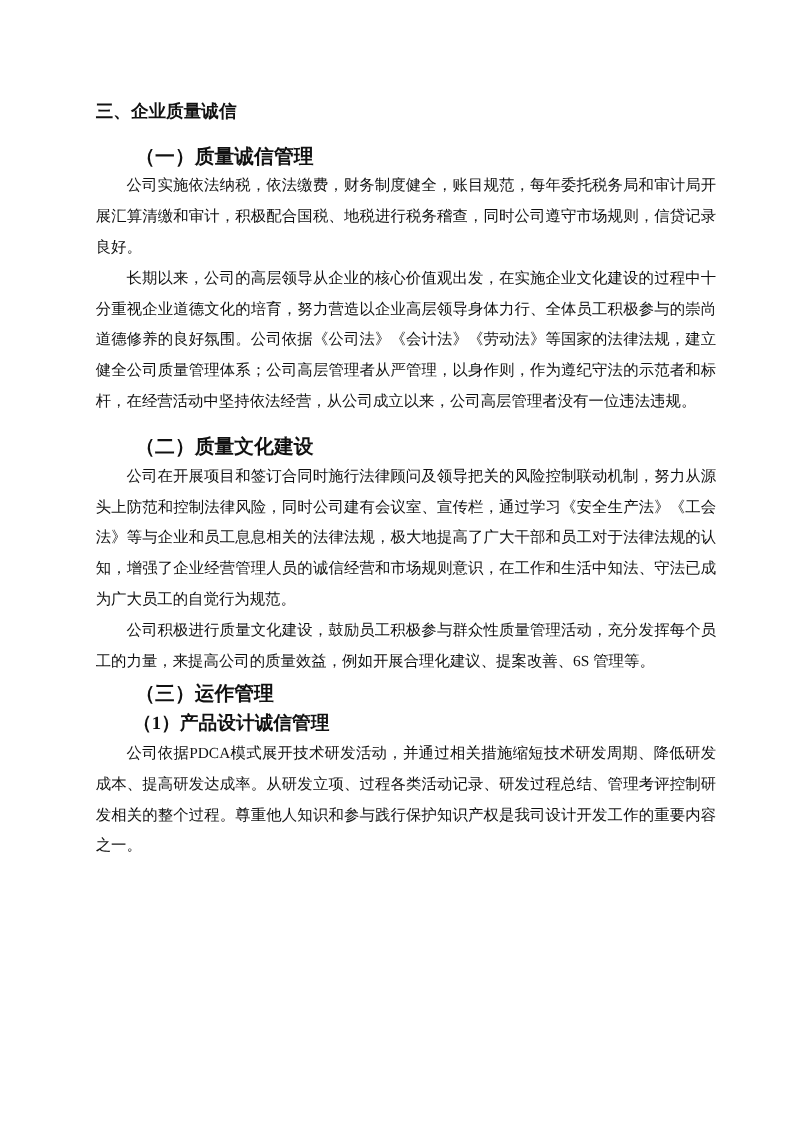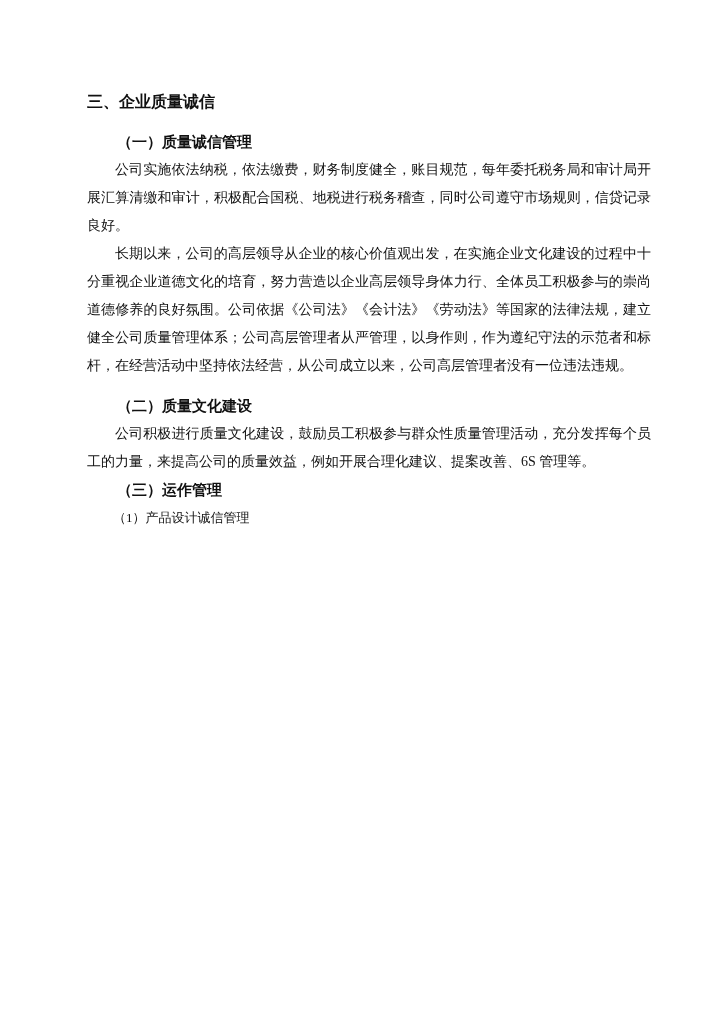--- a/index.html
+++ b/index.html
@@ -19,33 +19,33 @@
     font-family: "Liberation Serif", "DejaVu Serif", serif;
     color: #111111;
   }
   .doc-title {
     font-size: 16px;
     line-height: 28px;
     font-weight: bold;
     margin: 0;
   }
   .sec-heading {
-    font-size: 15px;
+    font-size: 18px;
     line-height: 28px;
     font-weight: bold;
     margin: 12px 0 0 0;
     text-indent: 2em;
   }
   .sec-heading.gap-lg {
     margin-top: 0;
   }
   .sub-heading {
-    font-size: 13px;
+    font-size: 17px;
     line-height: 28px;
-    font-weight: normal;
+    font-weight: bold;
     margin: 0;
     text-indent: 2em;
   }
   .sub-heading.gap-sm {
     margin-top: 4px;
   }
   .para {
     font-size: 14px;
     line-height: 28px;
     margin: 0;
@@ -59,20 +59,22 @@
 
 <div class="page">
 
   <h1 class="doc-title">三、企业质量诚信</h1>
 
   <h2 class="sec-heading">（一）质量诚信管理</h2>
   <p class="para">公司实施依法纳税，依法缴费，财务制度健全，账目规范，每年委托税务局和审计局开展汇算清缴和审计，积极配合国税、地税进行税务稽查，同时公司遵守市场规则，信贷记录良好。</p>
   <p class="para">长期以来，公司的高层领导从企业的核心价值观出发，在实施企业文化建设的过程中十分重视企业道德文化的培育，努力营造以企业高层领导身体力行、全体员工积极参与的崇尚道德修养的良好氛围。公司依据《公司法》《会计法》《劳动法》等国家的法律法规，建立健全公司质量管理体系；公司高层管理者从严管理，以身作则，作为遵纪守法的示范者和标杆，在经营活动中坚持依法经营，从公司成立以来，公司高层管理者没有一位违法违规。</p>
 
   <h2 class="sec-heading">（二）质量文化建设</h2>
+  <p class="para">公司在开展项目和签订合同时施行法律顾问及领导把关的风险控制联动机制，努力从源头上防范和控制法律风险，同时公司建有会议室、宣传栏，通过学习《安全生产法》《工会法》等与企业和员工息息相关的法律法规，极大地提高了广大干部和员工对于法律法规的认知，增强了企业经营管理人员的诚信经营和市场规则意识，在工作和生活中知法、守法已成为广大员工的自觉行为规范。</p>
   <p class="para">公司积极进行质量文化建设，鼓励员工积极参与群众性质量管理活动，充分发挥每个员工的力量，来提高公司的质量效益，例如开展合理化建议、提案改善、6S 管理等。</p>
 
   <h2 class="sec-heading gap-lg">（三）运作管理</h2>
 
   <h3 class="sub-heading">（1）产品设计诚信管理</h3>
+  <p class="para">公司依据PDCA模式展开技术研发活动，并通过相关措施缩短技术研发周期、降低研发成本、提高研发达成率。从研发立项、过程各类活动记录、研发过程总结、管理考评控制研发相关的整个过程。尊重他人知识和参与践行保护知识产权是我司设计开发工作的重要内容之一。</p>
 
 
 </div>
 
 </body></html>

